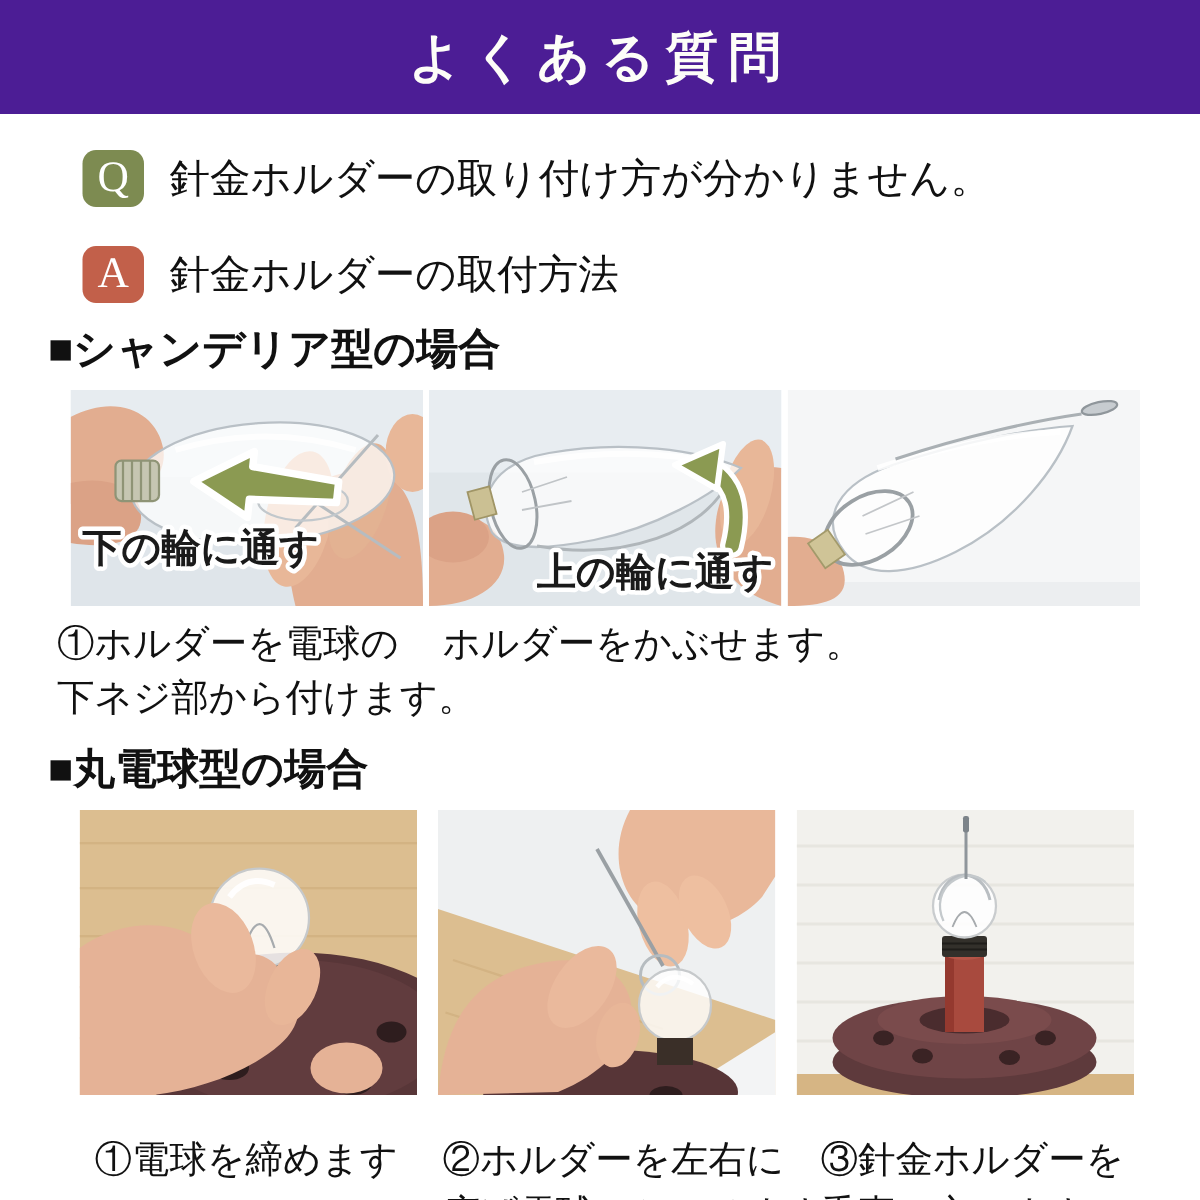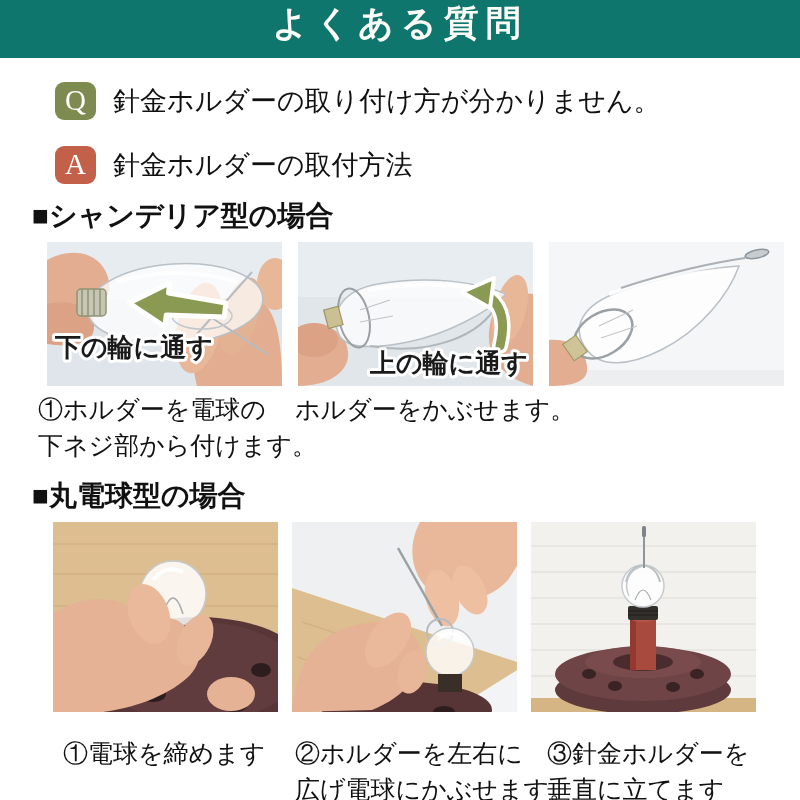--- a/index.html
+++ b/index.html
@@ -5,22 +5,22 @@
   html,body { margin:0; padding:0; }
   body {
     width:800px; height:800px; background:#ffffff;
     font-family:"Liberation Serif","DejaVu Serif",serif;
     color:#111; overflow:hidden;
   }
   .page { width:800px; height:800px; position:relative; }
 
   
   .header {
-    height:58px; background:#0f766e;
-    display:flex; align-items:flex-start; justify-content:center;
+    height:76px; background:#4c1d95;
+    display:flex; align-items:center; justify-content:center;
   }
   .header .title {
     color:#fdfdf8; font-size:35px; font-weight:600; letter-spacing:7px; margin:0;
   }
 
   
   .qa-row { display:flex; align-items:center; margin-left:55px; }
   .qa-row.q { margin-top:24px; }
   .qa-row.a { margin-top:26px; }
   .badge {
@@ -32,33 +32,33 @@
   .badge.a-badge { background:#c2604a; }
   .qa-text { margin-left:17px; font-size:27px; white-space:nowrap;text-align:right; }
 
   
   .section-heading {
     margin:14px 0 0 32px; font-size:28px; font-weight:700; line-height:36px;
     white-space:nowrap;
   }
 
   
-  .photo-row { display:flex; margin:8px 0 0 47px; gap:16px; }
+  .photo-row { display:flex; margin:8px 0 0 47px; gap:4px; }
   .photo-row.row2 { margin-left:53px; gap:14px; }
   .photo { position:relative; overflow:hidden; flex:0 0 auto; }
   .photo.wide { width:235px; height:144px; }
   .photo.tall { width:225px; height:190px; }
   .photo svg { display:block; }
 
   
   .caption-row {
     display:flex; margin-left:38px; margin-top:8px;
     font-size:25px; line-height:36px;
   }
-  .caption-row .cap { white-space:nowrap;font-family:Liberation Mono, monospace; }
+  .caption-row .cap { white-space:nowrap; }
   .cap.c1 { width:257px; }
   .cap.c2 { width:248px; }
   .cap.c3 { flex:1; }
   .caption-row.row2 { margin-top:26px; }
   .caption-row.row2 .cap.c1 { padding-left:25px; box-sizing:border-box; }
   .caption-row.row2 .cap.c3 { padding-left:4px; box-sizing:border-box; }
 
   .overlay-text {
     font-family:"Liberation Sans","DejaVu Sans",sans-serif;
     font-weight:bold; fill:#1a1a1a; stroke:#ffffff; stroke-width:6;

